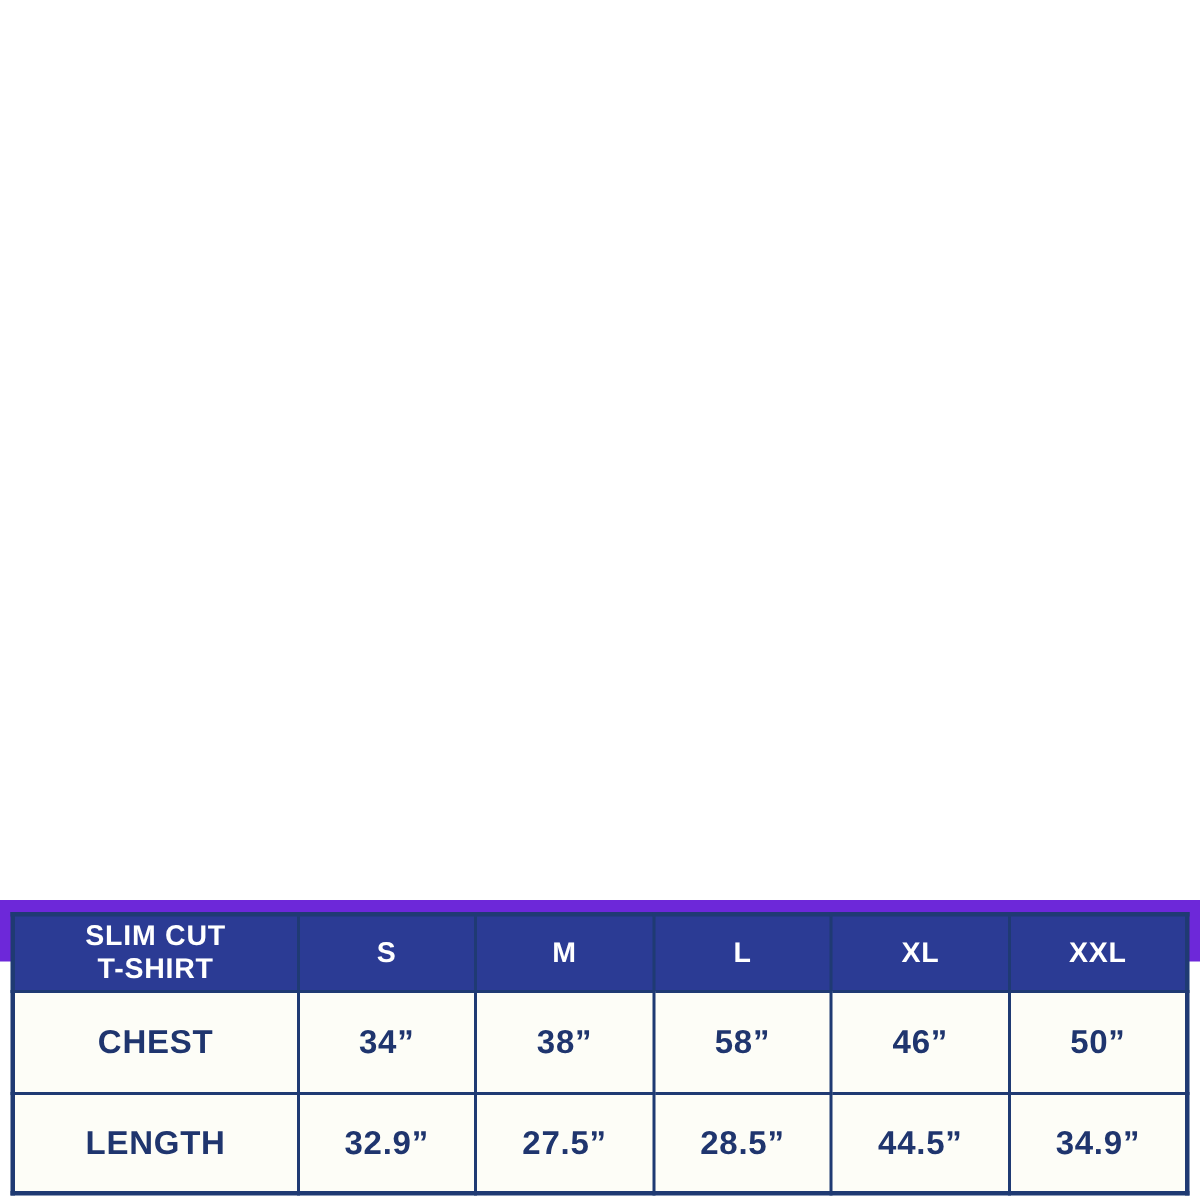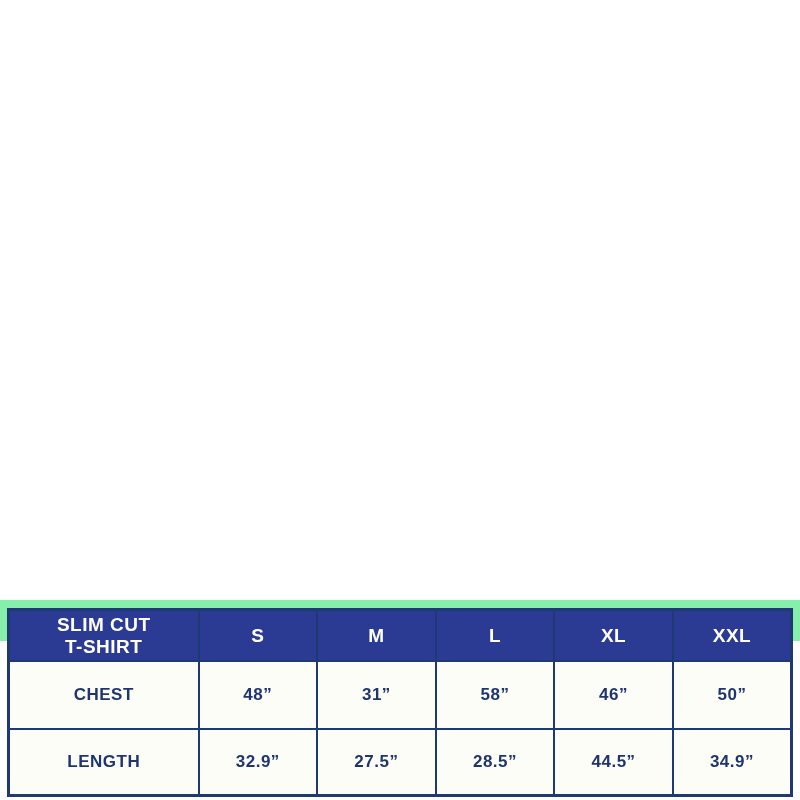--- a/index.html
+++ b/index.html
@@ -8,21 +8,21 @@
     width: 800px;
     height: 800px;
     background: #ffffff;
     font-family: "Liberation Sans", sans-serif;
     overflow: hidden;
   }
   .page {
     position: relative;
     width: 800px;
     height: 641px;
-    background: #86efac;
+    background: #6d28d9;
   }
   .empty-area {
     position: absolute;
     top: 0; left: 0;
     width: 800px;
     height: 600px;
     background: #ffffff;
   }
   table.size-chart {
     position: absolute;
@@ -48,21 +48,21 @@
     color: #FFFFFF;
     font-size: 19px;
     height: 49px;
     line-height: 1.12;
     letter-spacing: 0.5px;
   }
   table.size-chart tbody th,
   table.size-chart tbody td {
     background: #FDFDF7;
     color: #1F356E;
-    font-size: 17px;
+    font-size: 22px;
     letter-spacing: 0.5px;
   }
   table.size-chart tbody tr.chest-row  { height: 68px; }
   table.size-chart tbody tr.length-row { height: 66px; }
   .title-line { display: block; }
 </style>
 </head>
 <body>
 
 <div class="page">
@@ -87,22 +87,22 @@
         <th>S</th>
         <th>M</th>
         <th>L</th>
         <th>XL</th>
         <th>XXL</th>
       </tr>
     </thead>
     <tbody>
       <tr class="chest-row">
         <th>CHEST</th>
-        <td>48”</td>
-        <td>31”</td>
+        <td>34”</td>
+        <td>38”</td>
         <td>58”</td>
         <td>46”</td>
         <td>50”</td>
       </tr>
       <tr class="length-row">
         <th>LENGTH</th>
         <td>32.9”</td>
         <td>27.5”</td>
         <td>28.5”</td>
         <td>44.5”</td>

